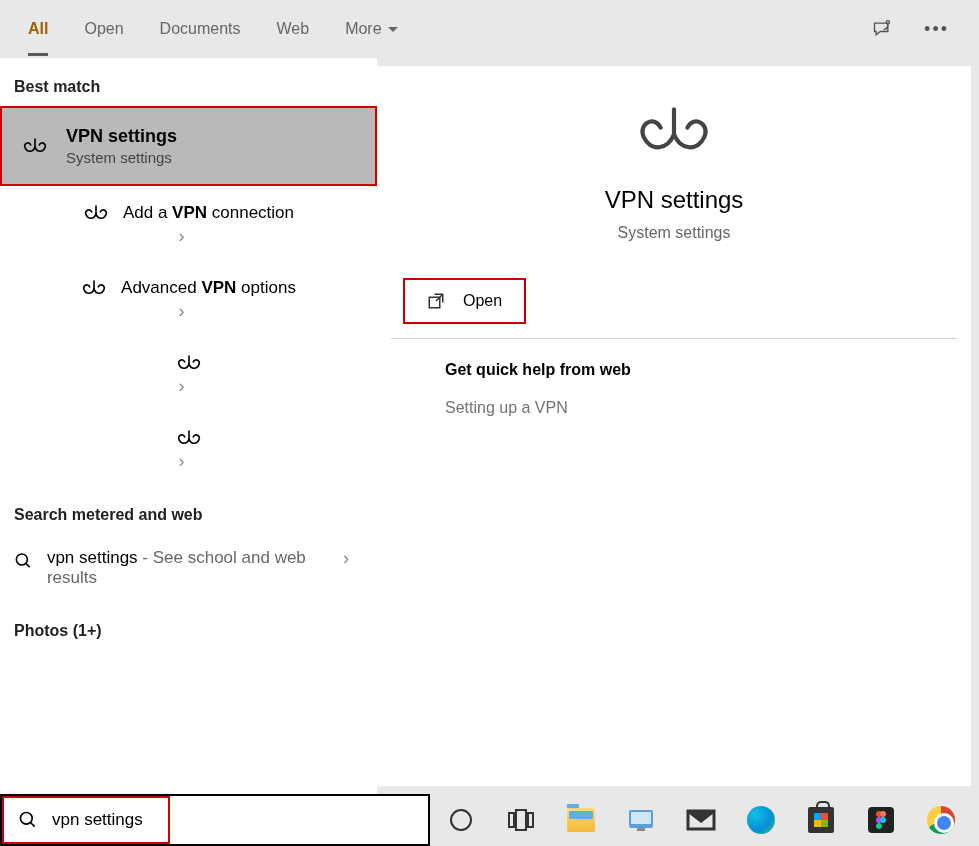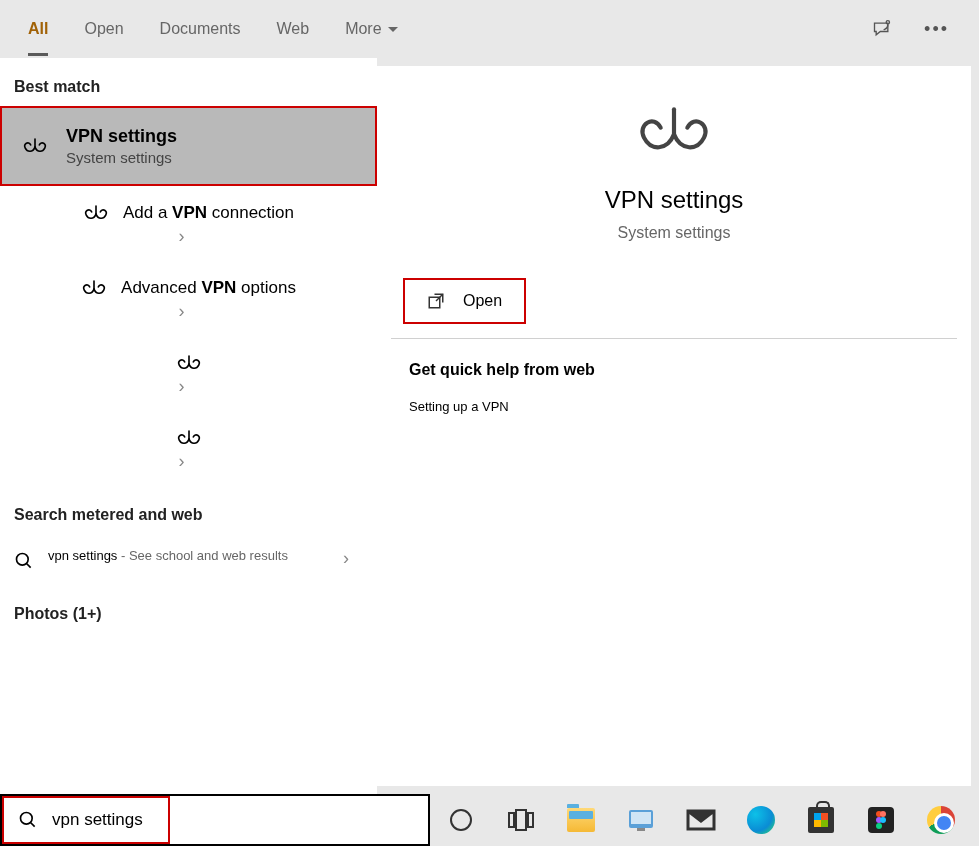--- a/index.html
+++ b/index.html
@@ -145,21 +145,21 @@
       display: flex;
       align-items: flex-start;
       gap: 14px;
     }
     .search-icon-sm {
       width: 20px;
       height: 20px;
       margin-top: 3px;
     }
     .search-item-text {
-      font-size: 13px;
+      font-size: 17px;
       color: #000;
       max-width: 300px;
     }
     .search-item-text .sub {
       color: #666;
     }
     .right-panel {
       flex: 1;
       background: #fff;
       margin: 8px 8px 8px 0;
@@ -202,30 +202,31 @@
     .divider {
       width: calc(100% - 28px);
       height: 1px;
       background: #d0d0d0;
       margin: 14px 14px 0;
       align-self: stretch;
     }
     .help-section {
       align-self: flex-start;
       padding: 22px 32px;
+      margin-left: 36px;
     }
     .help-header {
       font-size: 16px;
       font-weight: 600;
       color: #000;
       margin-bottom: 20px;
     }
     .help-link {
-      font-size: 13px;
-      color: #000000;
+      font-size: 16px;
+      color: #737373;
       cursor: pointer;
     }
     .bottom-bar {
       height: 52px;
       display: flex;
       align-items: stretch;
       background: #e8e8e8;
     }
     .search-box-container {
       width: 430px;

